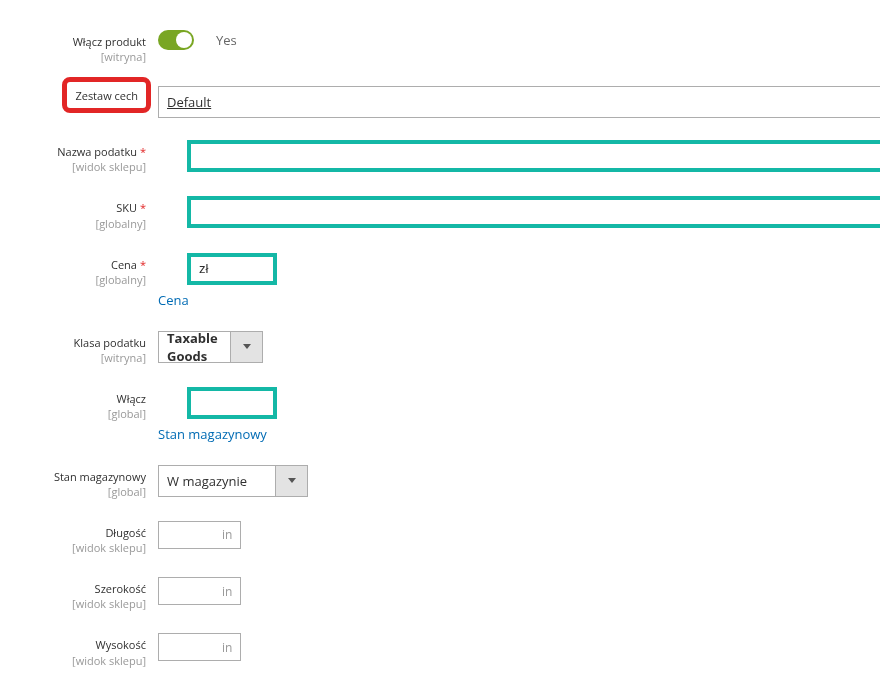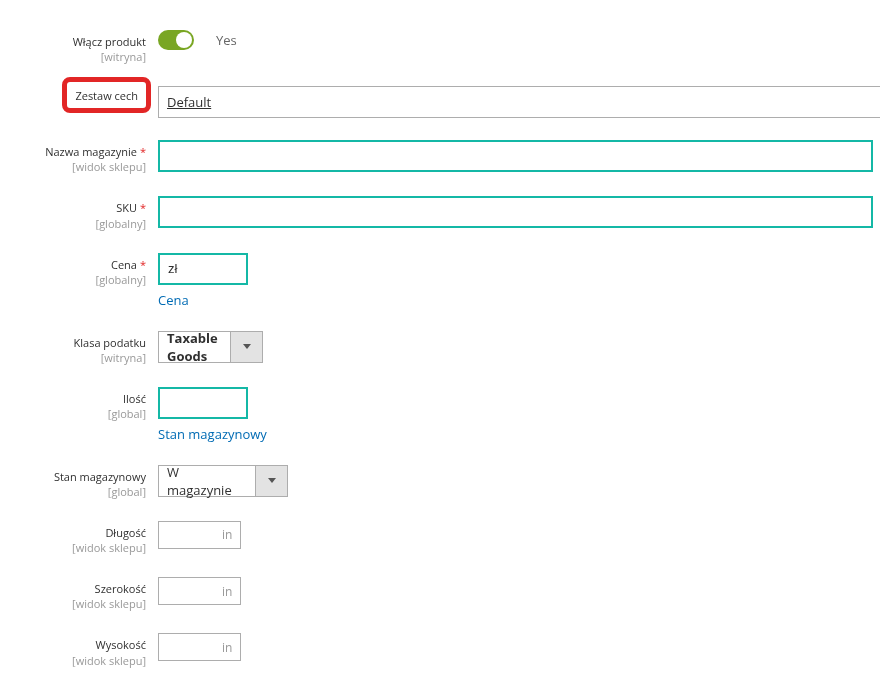--- a/index.html
+++ b/index.html
@@ -34,26 +34,27 @@
     margin-top: 1px;
   }
   .label-req { color: #e22626; margin-left: 3px; }
   .field-col {
     flex: 1;
     display: flex;
     flex-direction: column;
     align-items: flex-start;
   }
   .text-input {
-    border: 2px solid #14b8a6;
+    border: 4px solid #14b8a6;
     height: 32px;
     padding: 0 8px;
     font-size: 13px;
     background: #fff;
     color: #303030;
+    margin-left: 29px;
   }
   .text-full { width: 715px; }
   .text-90 { width: 90px; }
   .select-look {
     display: inline-flex;
     align-items: center;
     border: 1px solid #adadad;
     height: 32px;
     background: #fff;
   }
@@ -163,21 +164,21 @@
     <div class="field-col">
       <div class="select-look" style="width:785px;text-decoration:underline;">
         <div class="select-body">Default</div>
         <div class="select-arrow"></div>
       </div>
     </div>
   </div>
 
   <div class="row">
     <div class="label-col">
-      <div class="label-main"><span>Nazwa magazynie</span><span class="label-req">*</span></div>
+      <div class="label-main"><span>Nazwa podatku</span><span class="label-req">*</span></div>
       <div class="label-scope">[widok sklepu]</div>
     </div>
     <div class="field-col">
       <input class="text-input text-full" value="" style="">
     </div>
   </div>
 
   <div class="row">
     <div class="label-col">
       <div class="label-main"><span>SKU</span><span class="label-req">*</span></div>
@@ -207,36 +208,36 @@
     <div class="field-col">
       <div class="select-look" style="width:105px;font-weight:bold;">
         <div class="select-body">Taxable Goods</div>
         <div class="select-arrow"></div>
       </div>
     </div>
   </div>
 
   <div class="row">
     <div class="label-col">
-      <div class="label-main">Ilość</div>
+      <div class="label-main">Włącz</div>
       <div class="label-scope">[global]</div>
     </div>
     <div class="field-col">
       <input class="text-input text-90" value="" style="">
       <div class="link-under">Stan magazynowy</div>
     </div>
   </div>
 
   <div class="row">
     <div class="label-col">
       <div class="label-main">Stan magazynowy</div>
       <div class="label-scope">[global]</div>
     </div>
     <div class="field-col">
-      <div class="select-look" style="width:130px;">
+      <div class="select-look" style="width:150px;">
         <div class="select-body">W magazynie</div>
         <div class="select-arrow"></div>
       </div>
     </div>
   </div>
 
   <div class="row">
     <div class="label-col">
       <div class="label-main">Długość</div>
       <div class="label-scope">[widok sklepu]</div>

